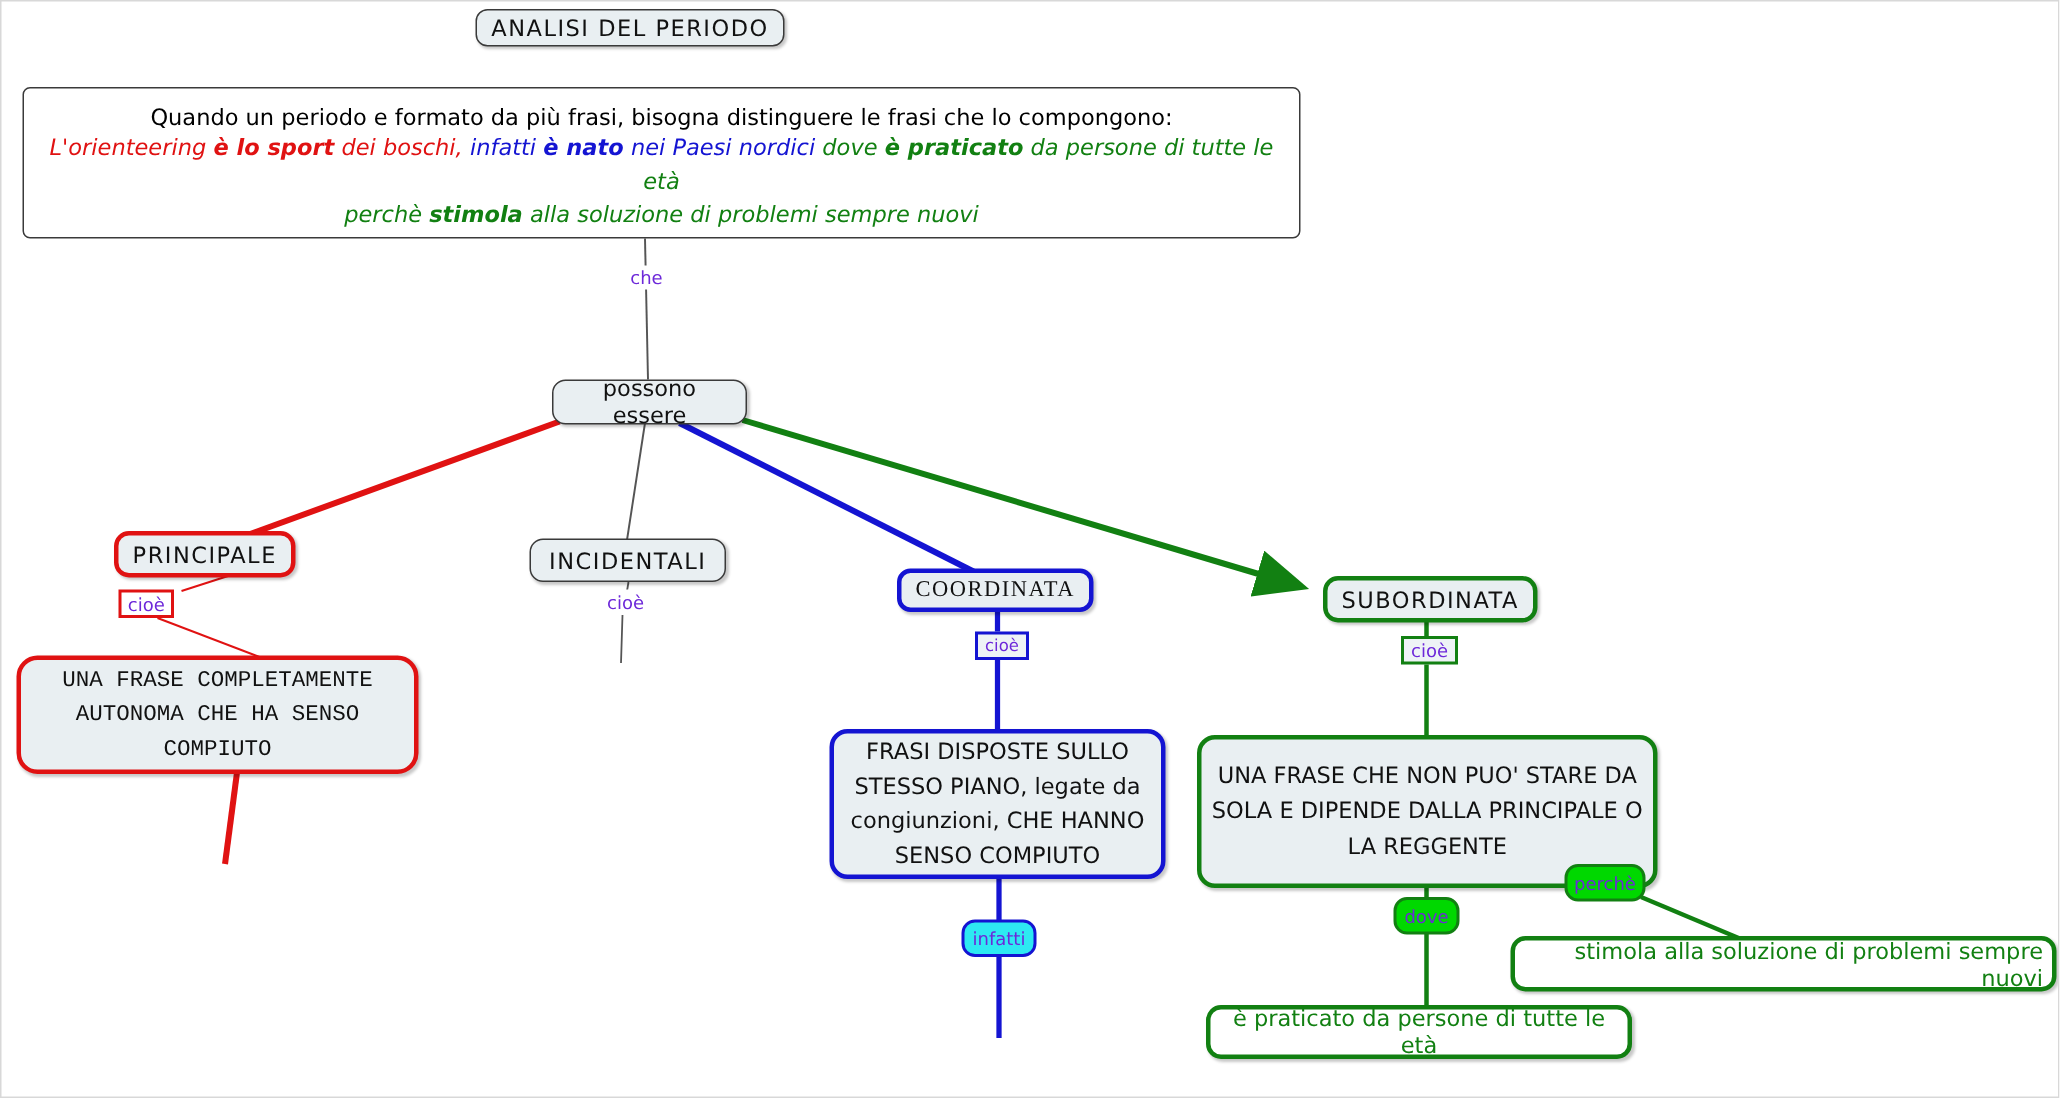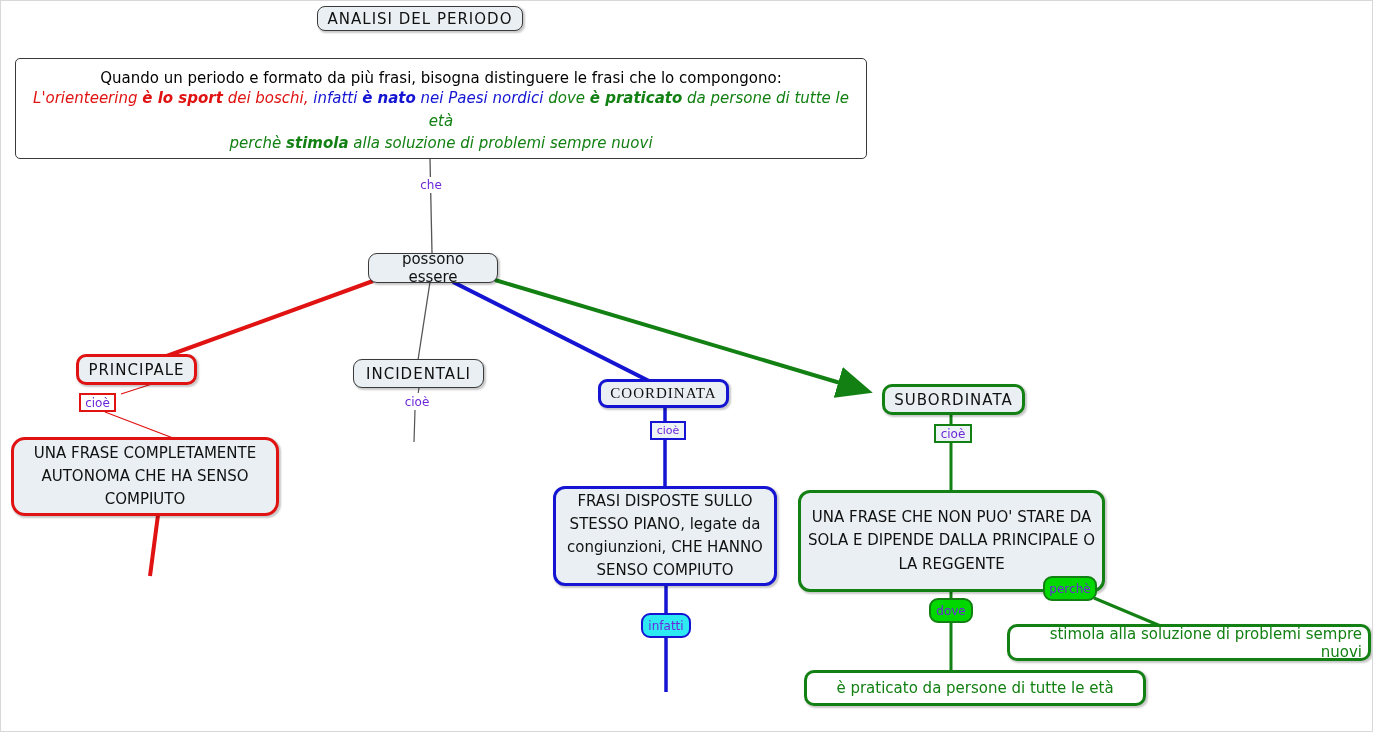--- a/index.html
+++ b/index.html
@@ -13,21 +13,21 @@
     position:absolute;box-sizing:border-box;background:#e9eff2;
     border:1.5px solid #3a3a3a;border-radius:9px;
     display:flex;align-items:center;justify-content:center;text-align:center;
     color:#111;z-index:2;box-shadow:1.5px 1.5px 2px rgba(0,0,0,0.22);
   }
   .node .txt{padding:2px 6px;}
   .caps{letter-spacing:1px;font-size:15px;}
   .def{font-size:15px;line-height:1.55;}
   .whitebox{background:#ffffff;}
   .red-b3{border:3px solid #e01212;}
-  .red-b4{border:3.5px solid #e01212;border-radius:14px;}
+  .red-b4{border:3.5px solid #e01212;border-radius:14px;font-family:Liberation Mono, monospace;}
   .blue-b3{border:3px solid #1414d2;}
   .blue-b4{border:3.5px solid #1414d2;border-radius:12px;}
   .green-b3{border:3px solid #128012;}
   .green-b4{border:3.5px solid #128012;border-radius:12px;}
   .link-label{
     position:absolute;z-index:3;display:flex;align-items:center;justify-content:center;
     font-size:12px;color:#6d28d9;box-sizing:border-box;background:#fff;
   }
   .plain{background:#fff;padding:0 2px;}
   .sq{border-radius:0;}
@@ -57,21 +57,21 @@
   .def-princ{left:10px;top:436px;width:268px;height:79px;}
   .def-incid{left:300px;top:440px;width:224px;height:75px;border-radius:8px;}
   .def-coord{left:552px;top:485px;width:224px;height:100px;}
   .def-subord{left:797px;top:489px;width:307px;height:102px;}
   .ex-red{left:3px;top:574px;width:297px;height:36px;border-radius:10px;font-size:15px;}
   .lbl-infatti{left:640px;top:612px;width:50px;height:25px;background:#2de9f2;border:2.5px solid #1414d2;}
   .ex-blue{left:565px;top:690px;width:202px;height:39px;border-radius:10px;font-size:15px;}
   .lbl-dove{left:928px;top:597px;width:44px;height:25px;background:#00d800;border:2.5px solid #128012;}
   .lbl-perche{left:1042px;top:575px;width:54px;height:25px;background:#00d800;border:2.5px solid #128012;}
   .ex-green-stimola{left:1006px;top:623px;width:364px;height:37px;border-radius:10px;font-size:15px;text-align:right;}
-  .ex-green-dove{left:803px;top:669px;width:342px;height:36px;border-radius:10px;font-size:15px;}
+  .ex-green-dove{left:803px;top:669px;width:284px;height:36px;border-radius:10px;font-size:15px;}
 </style>
 </head>
 <body>
 
 <div id="canvas">
 
   <svg class="wires">
     <defs>
       <marker id="arrow-green" markerWidth="9" markerHeight="8" refX="7.5" refY="4" orient="auto">
         <path d="M0,0 L9,4 L0,8 z" fill="#128012"></path>

